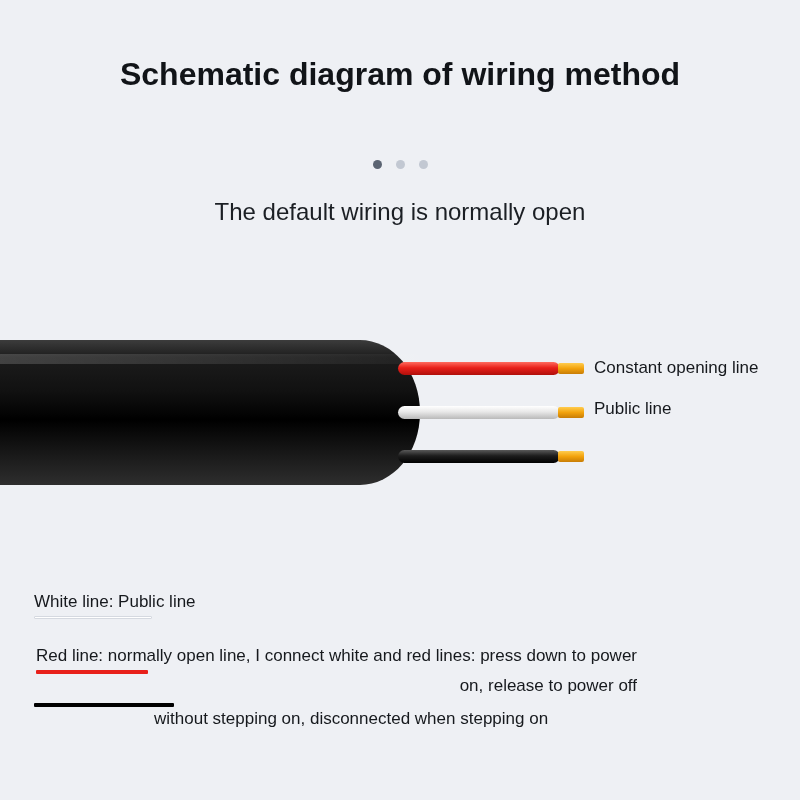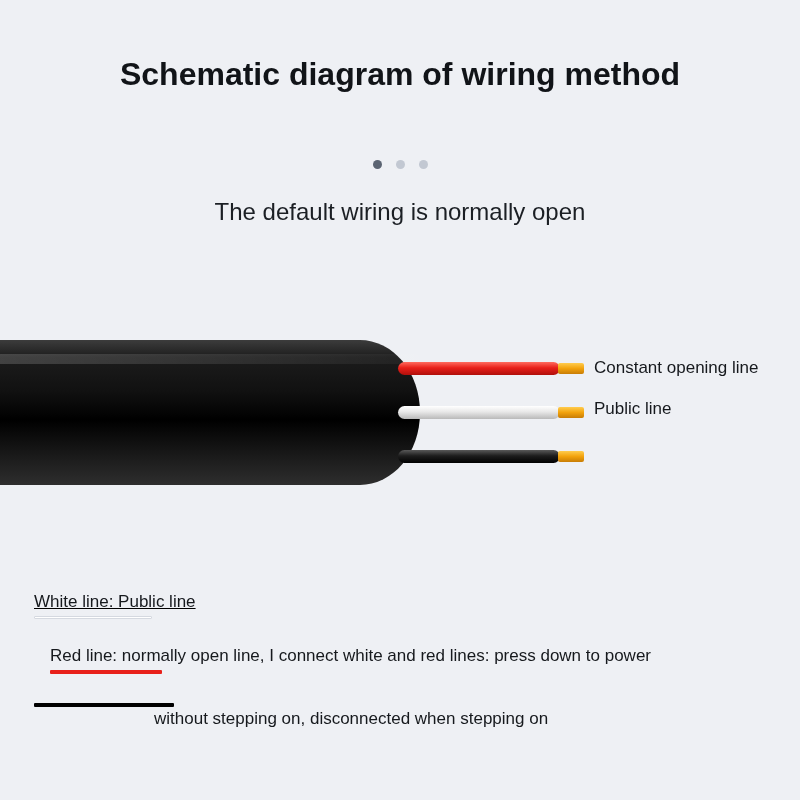--- a/index.html
+++ b/index.html
@@ -183,22 +183,22 @@
     width: 112px;
     background: #e8201a;
     height: 4px;
   }
   .ul-black {
     width: 140px;
     background: #000000;
     height: 4px;
   }
 
-  .note-1 { position: absolute; top: 0px;   left: 0; text-decoration: underline; }
-  .note-2 { position: absolute; top: 54px;  left: 16px; text-align: right; }
+  .note-1 { position: absolute; top: 0px;   left: 0; }
+  .note-2 { position: absolute; top: 54px;  left: 2px; text-align: right; }
   .note-3 { position: absolute; top: 110px; left: 0; }
 
   .note-2 .indent { padding-left: 120px; }
   .note-3 .indent { padding-left: 120px; }
 </style>
 </head>
 <body>
 
 <div id="page">
 
@@ -230,20 +230,23 @@
   <div class="notes">
 
     <div class="note note-1">
       <div class="note-text">White line: Public line</div>
       <div class="underline ul-white"></div>
     </div>
 
     <div class="note note-2">
       <div class="note-text">Red line: normally open line, I connect white and red lines: press down to power</div>
       <div class="underline ul-red"></div>
+      <div class="note-text">
+          <span class="indent">on, release to power off</span>
+        </div>
     </div>
 
     <div class="note note-3">
       <div class="underline ul-black"></div>
       <div class="note-text">
           <span class="indent">without stepping on, disconnected when stepping on</span>
         </div>
     </div>
 
   </div>

